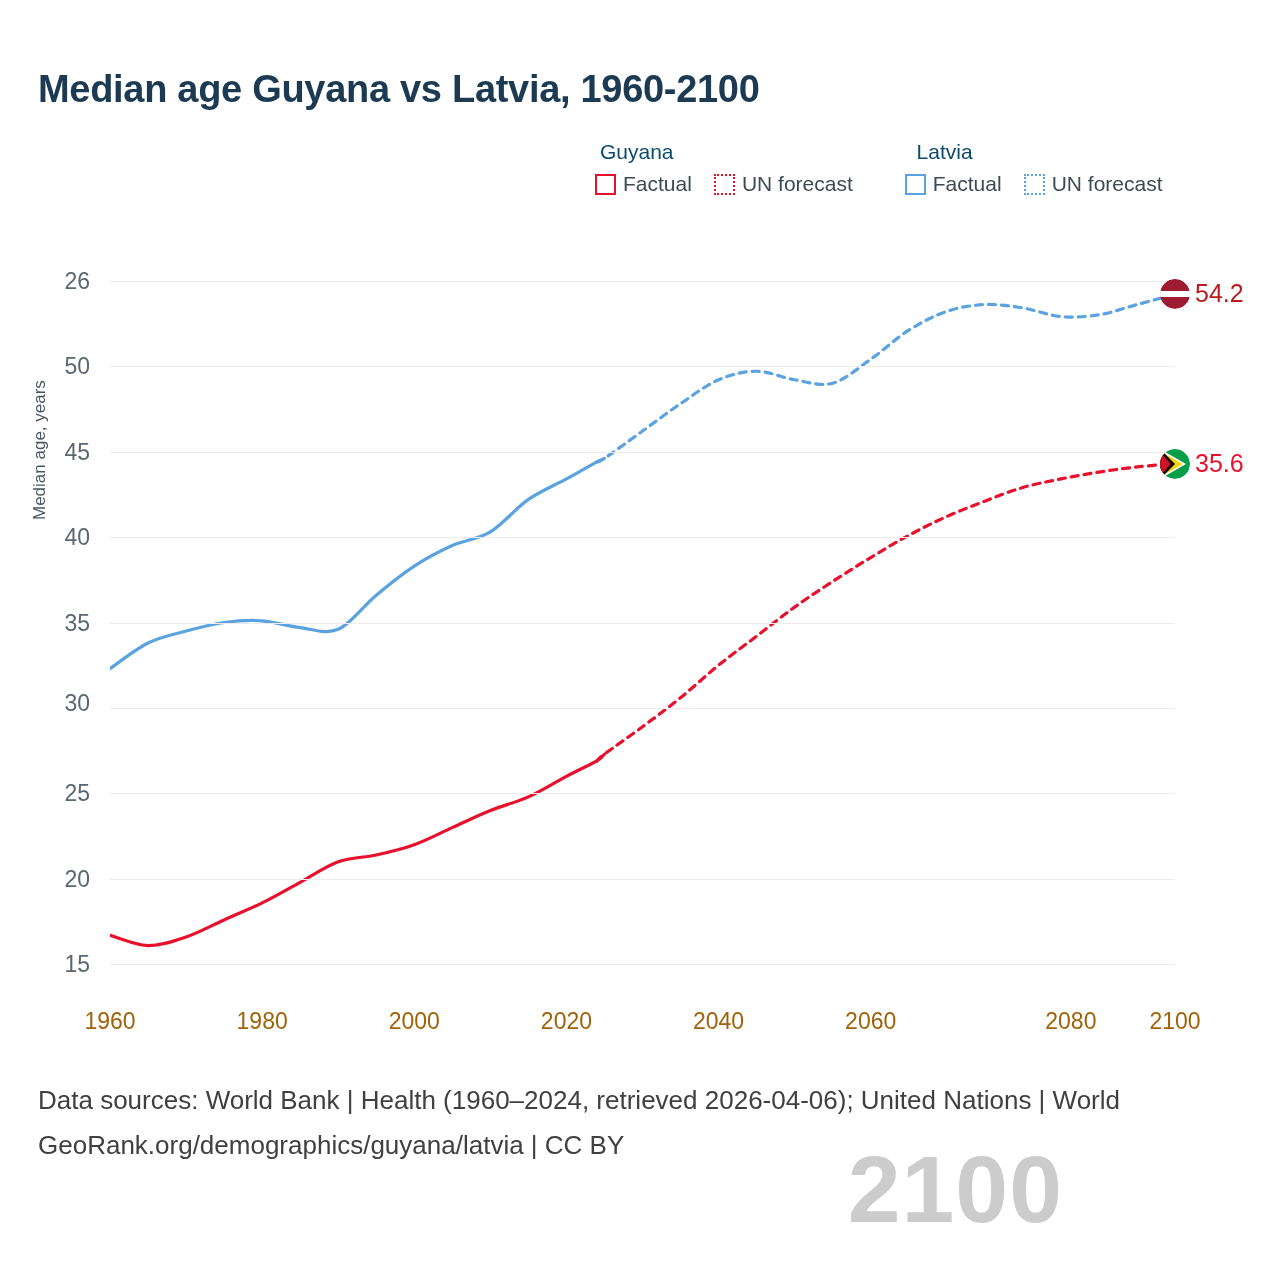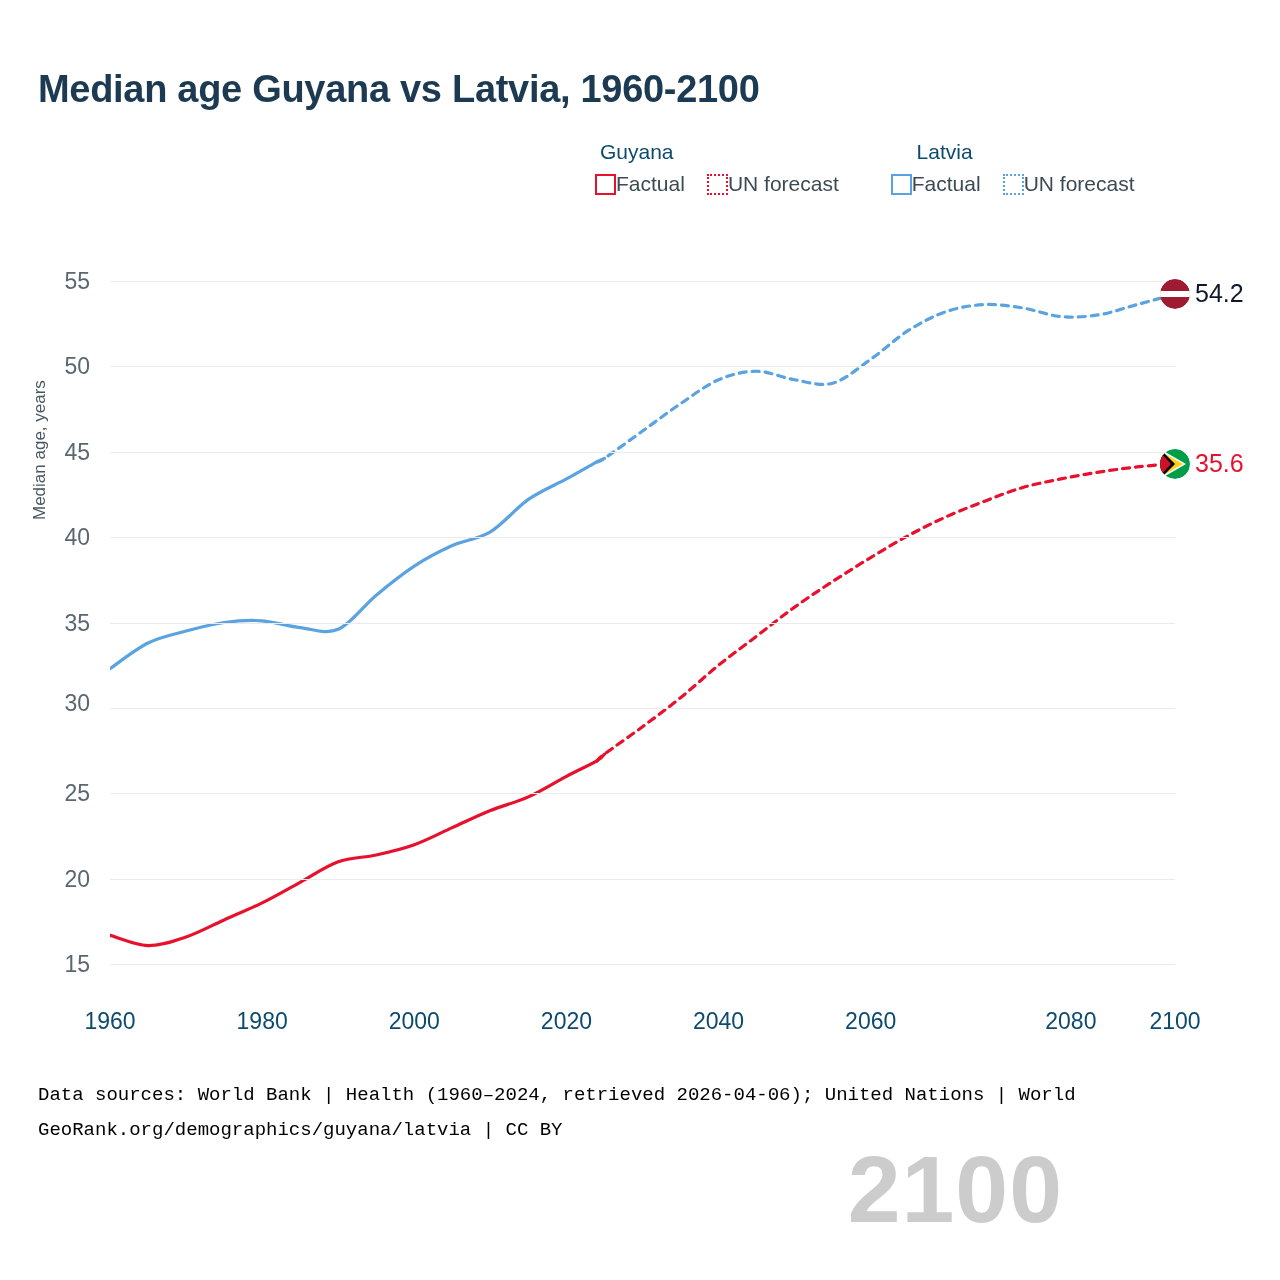--- a/index.html
+++ b/index.html
@@ -47,20 +47,21 @@
     color: #0c4a6e;
   }
   .legend-items {
     display: flex;
     margin-top: 8px;
     gap: 0px;
   }
   .legend-item {
     display: flex;
     align-items: center;
+    gap: 7px;
     margin-right: 22px;
   }
   .swatch {
     width: 21px;
     height: 21px;
     box-sizing: border-box;
     background: #fff;
   }
   .swatch.solid-red { border: 2px solid #e8112d; }
   .swatch.dotted-red { border: 2px dotted #e8112d; }
@@ -96,21 +97,21 @@
     position: absolute;
     left: 110px;
     top: 990px;
     width: 1065px;
     height: 60px;
   }
   .x-tick-label {
     position: absolute;
     transform: translateX(-50%);
     font-size: 23px;
-    color: #0c4a6e;
+    color: #a16207;
     top: 18px;
   }
   .y-axis-title {
     position: absolute;
     left: 30px;
     top: 520px;
     font-size: 17px;
     color: #4a565f;
     transform: rotate(-90deg);
     transform-origin: left top;
@@ -121,40 +122,39 @@
     right: 112px;
     top: 880px;
     font-size: 95px;
     font-weight: bold;
     color: #cccccc;
     letter-spacing: 1px;
   }
   .end-label {
     position: absolute;
     font-size: 25px;
-    color: #0f172a;
+    color: #b91c1c;
     white-space: nowrap;
   }
   .end-label.red { color: #e8112d; }
   .flag-dot {
     position: absolute;
     width: 30px;
     height: 30px;
     border-radius: 50%;
     overflow: hidden;
   }
   .footer {
     position: absolute;
     left: 38px;
     top: 1082px;
     width: 1200px;
-    font-size: 19px;
-    color: #000000;
+    font-size: 26px;
+    color: #404040;
     line-height: 1.45;
-    font-family: Liberation Mono, monospace;
   }
   .footer .src-line { margin-bottom: 4px; }
   .footer .link-line { margin-top: 7px; }
   svg.lines { position: absolute; left: 0; top: 0; }
 </style>
 </head>
 <body>
 
 <div class="page">
 
@@ -209,21 +209,21 @@
       <div class="y-tick-label" style="top: 448px;">30</div>
       <div class="grid-line" style="top: 367.5px;"></div>
       <div class="y-tick-label" style="top: 367.5px;">35</div>
       <div class="grid-line" style="top: 282.035px;"></div>
       <div class="y-tick-label" style="top: 282.035px;">40</div>
       <div class="grid-line" style="top: 196.57px;"></div>
       <div class="y-tick-label" style="top: 196.57px;">45</div>
       <div class="grid-line" style="top: 111.105px;"></div>
       <div class="y-tick-label" style="top: 111.105px;">50</div>
       <div class="grid-line" style="top: 25.6395px;"></div>
-      <div class="y-tick-label" style="top: 25.6395px;">55</div>
+      <div class="y-tick-label" style="top: 25.6395px;">26</div>
       <div class="flag-dot" style="left: 1050px; top: 193.535px;"><svg viewBox="0 0 30 30" width="30" height="30">
           <circle cx="15" cy="15" r="15" fill="#009e49"></circle>
           <polygon points="0,0 26,15 0,30" fill="#ffffff"></polygon>
           <polygon points="0,2 23,15 0,28" fill="#fcd116"></polygon>
           <polygon points="0,0 15,15 0,30" fill="#000000"></polygon>
           <polygon points="0,3 11,15 0,27" fill="#ce1126"></polygon>
         </svg></div>
       <div class="end-label red" style="left: 1085px; top: 193.535px;">35.6</div>
       <div class="flag-dot" style="left: 1050px; top: 24.314px;"><svg viewBox="0 0 30 30" width="30" height="30">
           <circle cx="15" cy="15" r="15" fill="#9e1b32"></circle>

